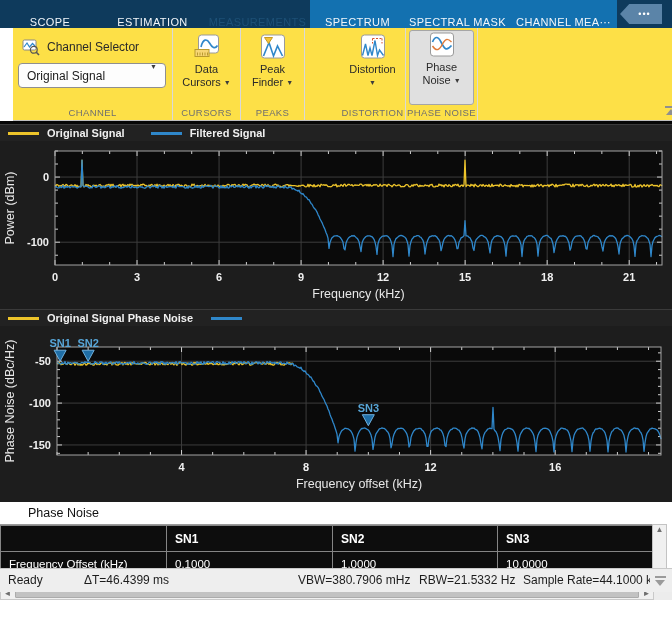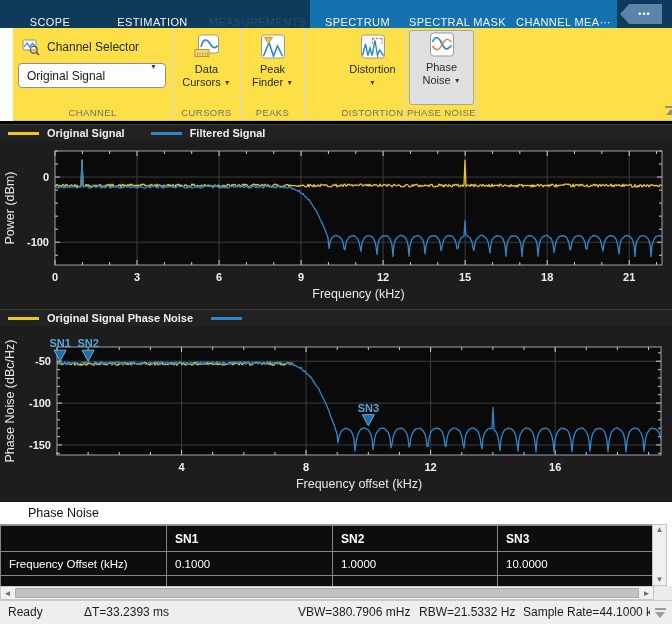--- a/index.html
+++ b/index.html
@@ -60,21 +60,21 @@
   table.pnt td { height:24px; font-size:11.5px; font-weight:normal; }
   tr.filler td { height:12px; }
   .vsb { position:absolute; right:5px; top:22px; width:15px; height:62px; background:#f0f0f0; border:1px solid #c3c3c3; display:flex; flex-direction:column; justify-content:space-between; align-items:center; }
   .sb-arrow { font-size:8px; color:#6e6e6e; line-height:10px; }
   .hsb { position:absolute; left:0; top:84px; width:654px; height:14px; background:#f0f0f0; border:1px solid #c9c9c9; display:flex; align-items:center; }
   .hsb .btn { width:13px; text-align:center; font-size:8px; color:#6e6e6e; }
   .hsb .thumb { flex:1; height:10px; margin:0 1px; background:#c2c2c2; border:1px solid #ababab; border-radius:1px; }
   .hsb-corner { position:absolute; left:654px; top:84px; width:18px; height:14px; background:#ececec; }
 
   
-  .statusbar { position:absolute; left:0; top:600px; width:672px; height:24px; background:#eeeeee; border-top:1px solid #c9c9c9; overflow:hidden; }
+  .statusbar { position:absolute; left:0; top:568px; width:672px; height:24px; background:#eeeeee; border-top:1px solid #c9c9c9; overflow:hidden; }
   .st { position:absolute; top:4px; font-size:12px; color:#1c1c1c; white-space:nowrap; }
   .st-icon { position:absolute; right:0; top:0; width:22px; height:23px; background:#eeeeee; }
   .st-icon .bar { width:11px; height:2px; background:#9a9a9a; margin:7px 0 2px 5px; }
   .st-icon .tri-dn { width:0; height:0; border-left:5px solid transparent; border-right:5px solid transparent; border-top:6px solid #9a9a9a; margin-left:5px; }
 </style>
 </head>
 <body>
 
 <div id="app">
 
@@ -428,21 +428,21 @@
     <div class="hsb">
       <span class="btn">◄</span>
       <div class="thumb"></div>
       <span class="btn">►</span>
     </div>
     <div class="hsb-corner"></div>
   </div>
 
   <div class="statusbar">
     <span class="st" style="left:8px">Ready</span>
-    <span class="st" style="left:84px">ΔT=33.2393 ms</span>
+    <span class="st" style="left:84px">ΔT=46.4399 ms</span>
     <span class="st" style="left:298px">VBW=380.7906 mHz</span>
     <span class="st" style="left:419px">RBW=21.5332 Hz</span>
     <span class="st" style="left:523px">Sample Rate=44.1000 kHz</span>
     <div class="st-icon">
       <div class="bar"></div>
         <div class="tri-dn"></div>
     </div>
   </div>
 
 </div>

